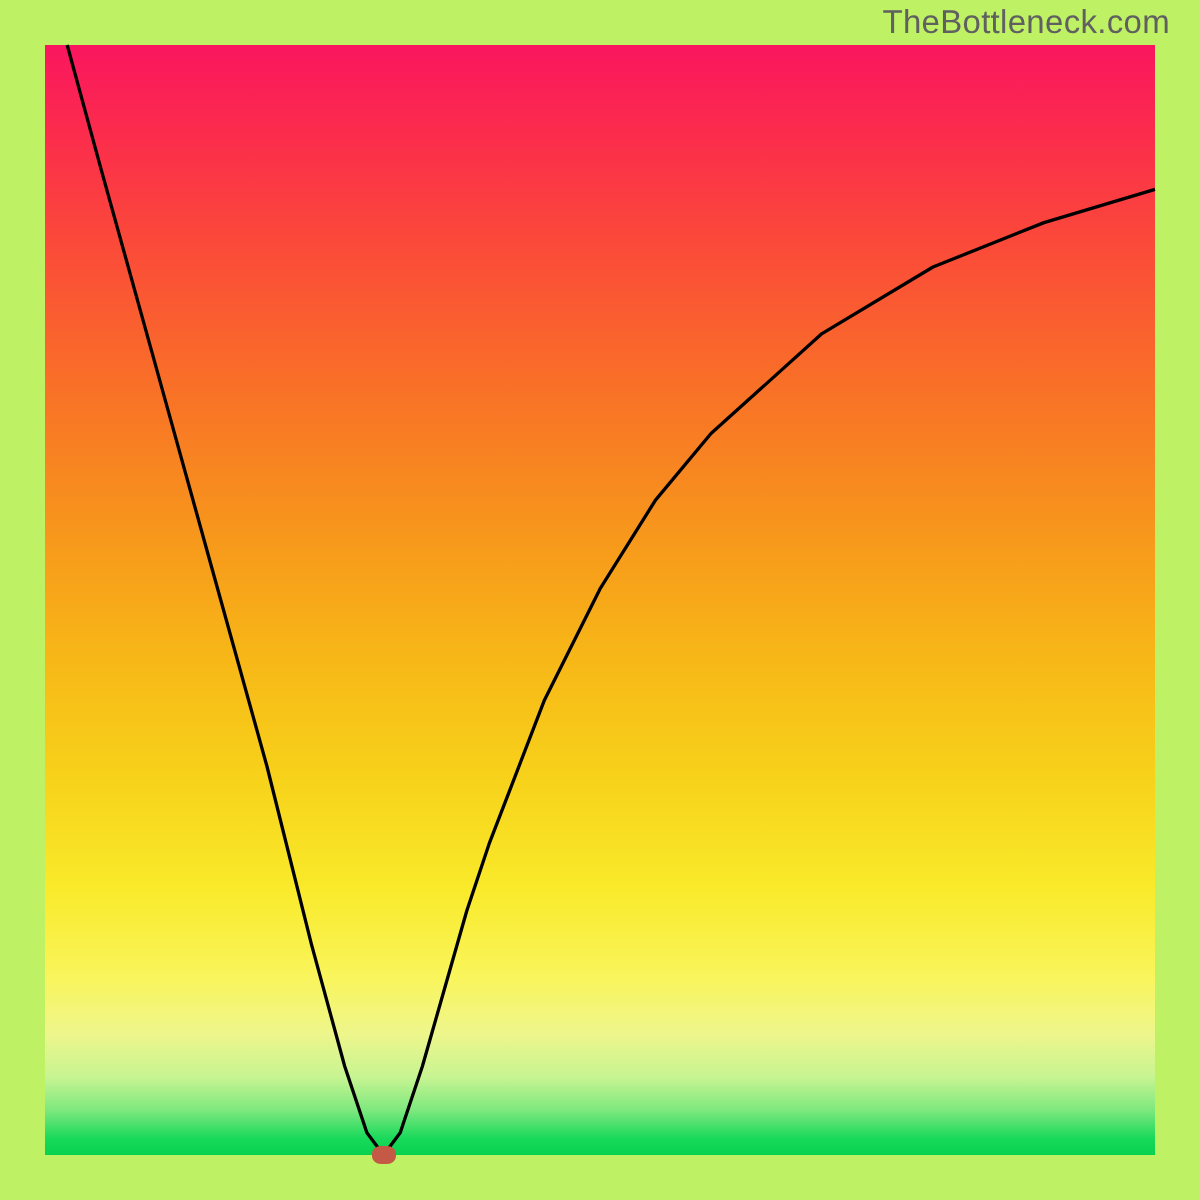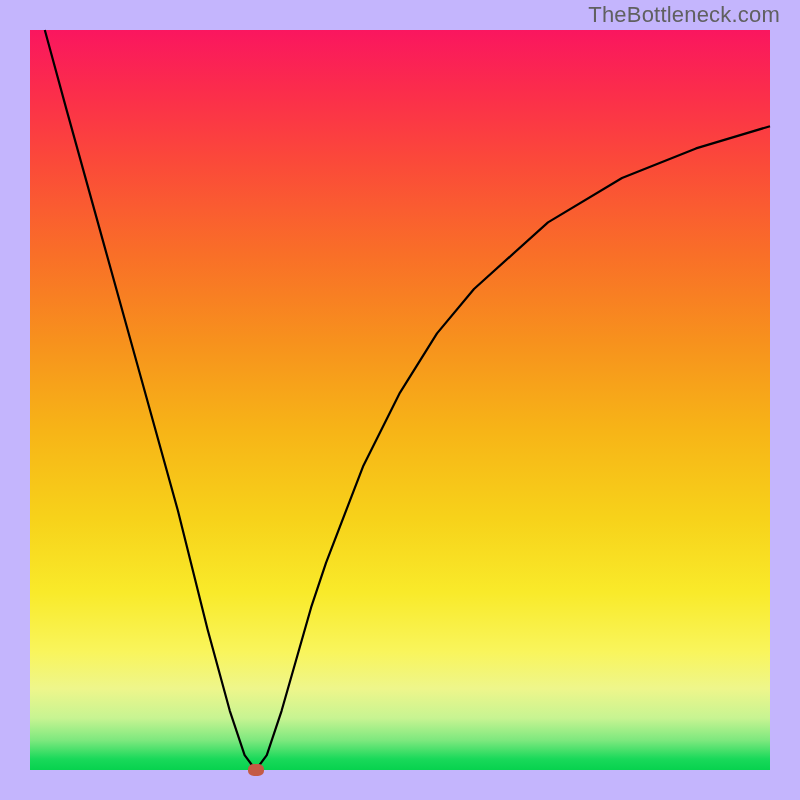--- a/index.html
+++ b/index.html
@@ -6,21 +6,21 @@
     margin: 0;
     padding: 0;
     width: 800px;
     height: 800px;
     overflow: hidden;
     font-family: Arial, Helvetica, sans-serif;
   }
   .outer {
     width: 800px;
     height: 800px;
-    background: #c4b5fd;
+    background: #bef264;
     position: relative;
   }
   .attribution {
     position: absolute;
     top: 2px;
     right: 20px;
     color: #606060;
     font-size: 22px;
     font-weight: 500;
     letter-spacing: 0.2px;

